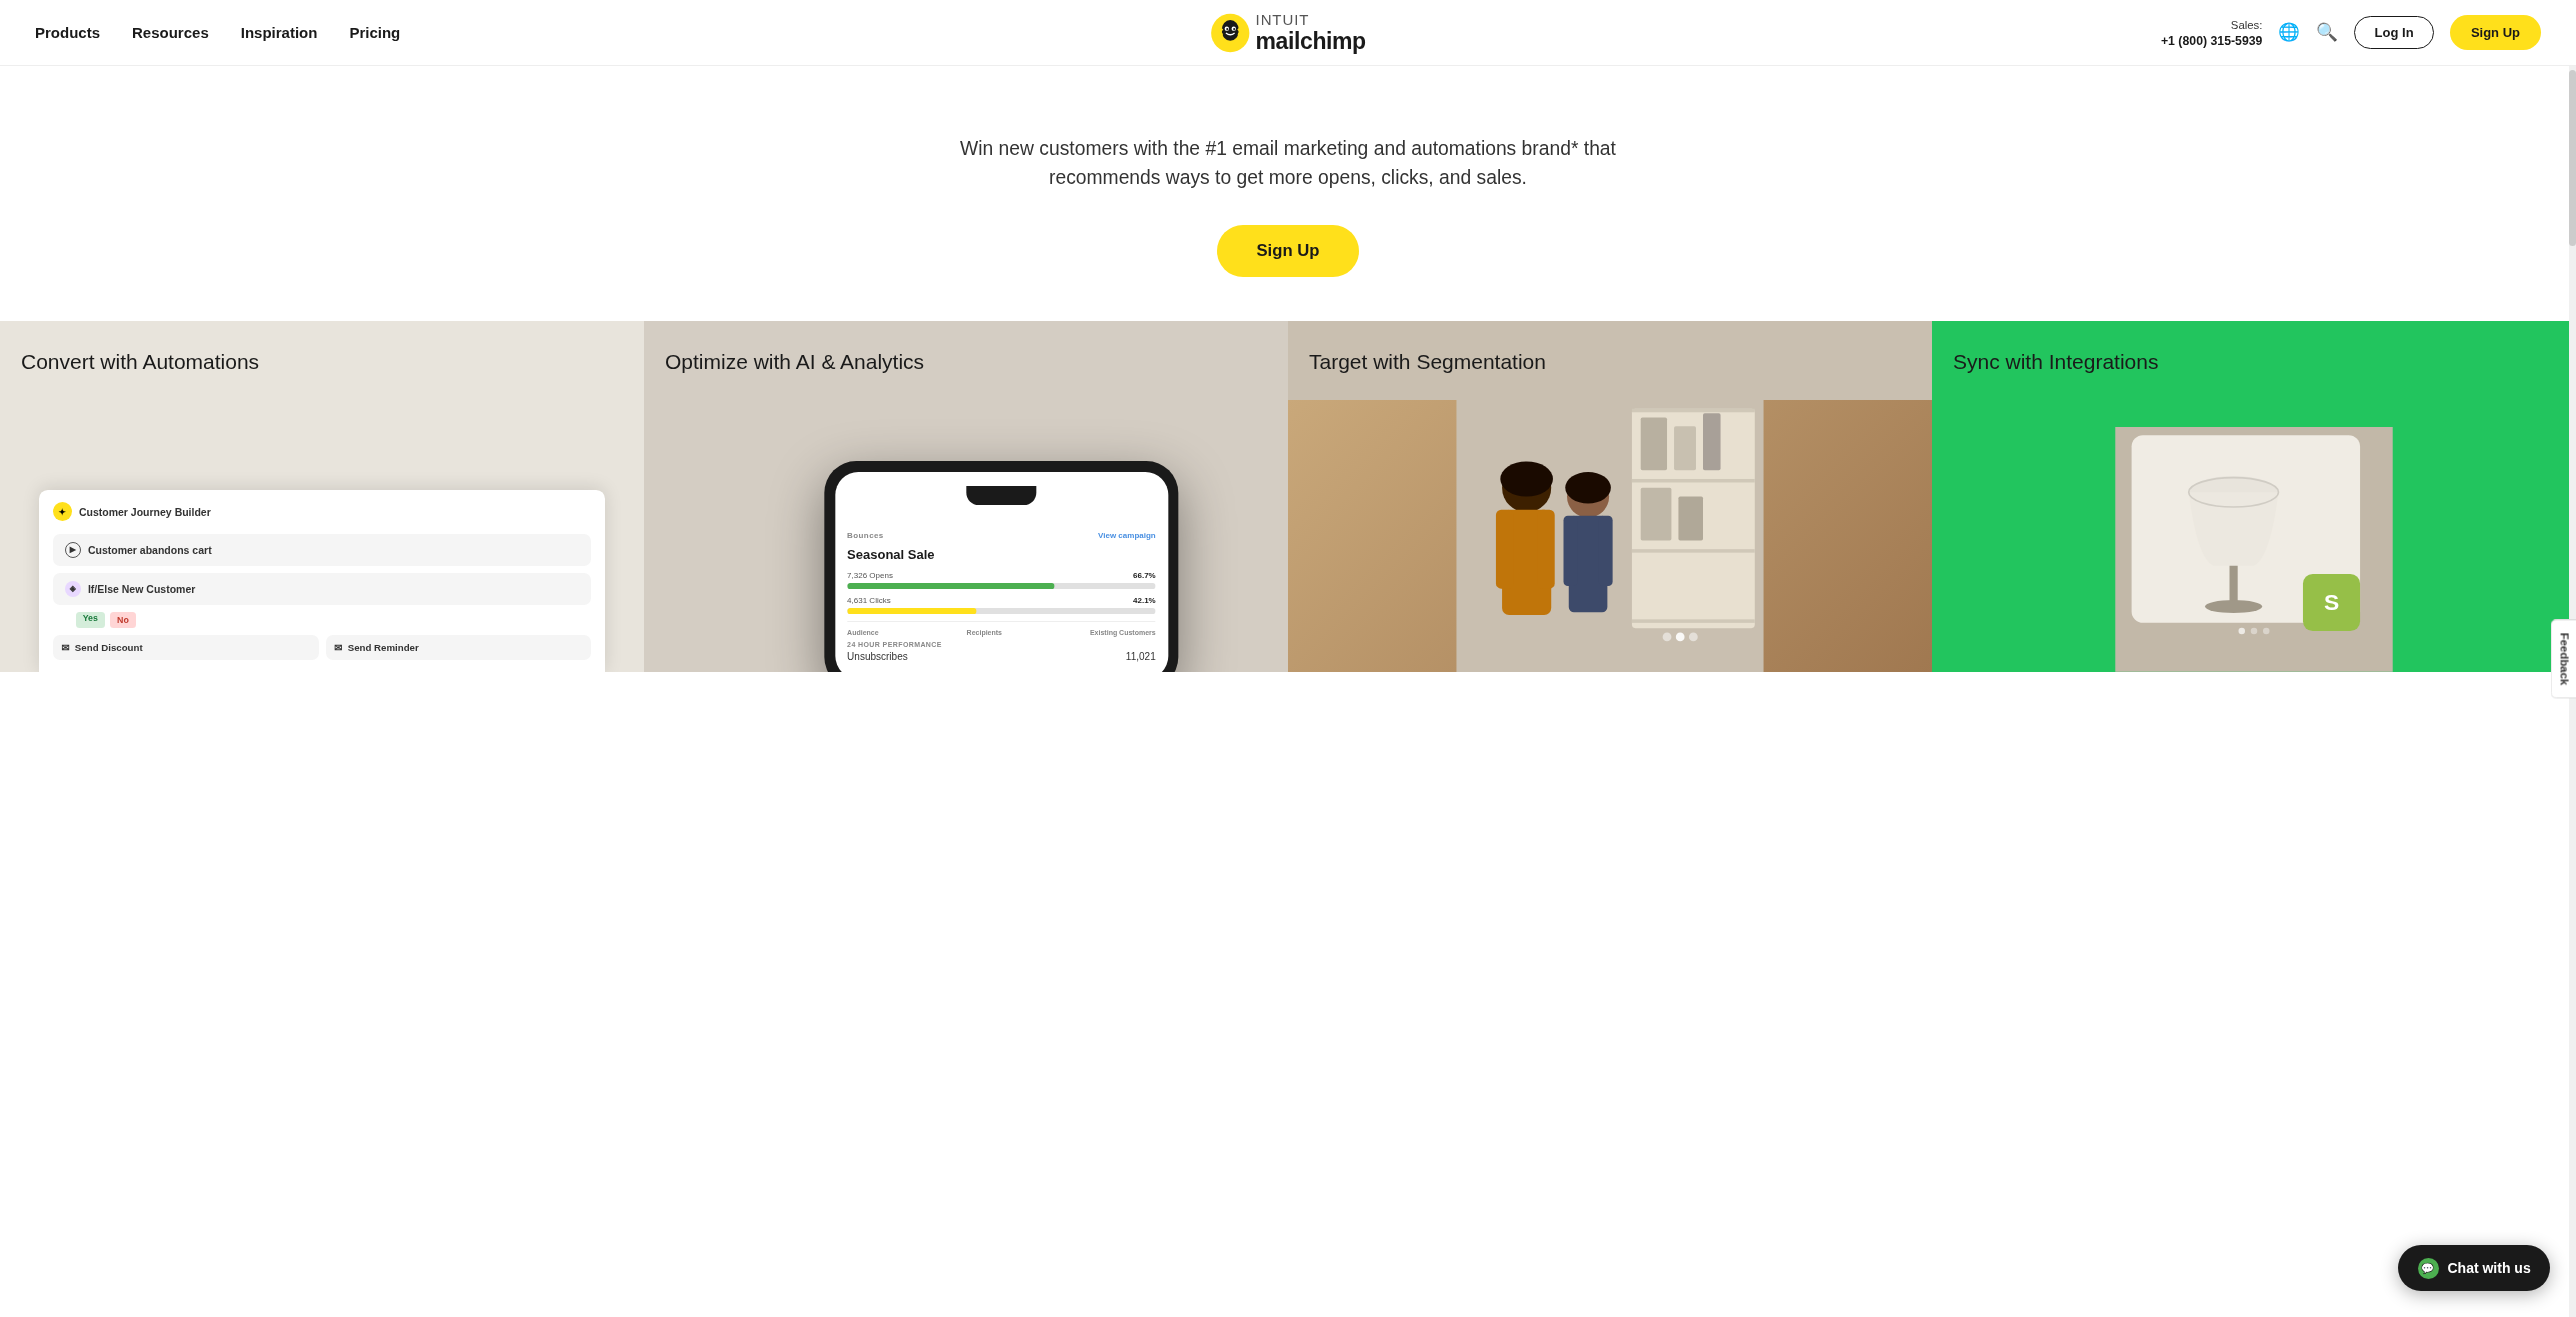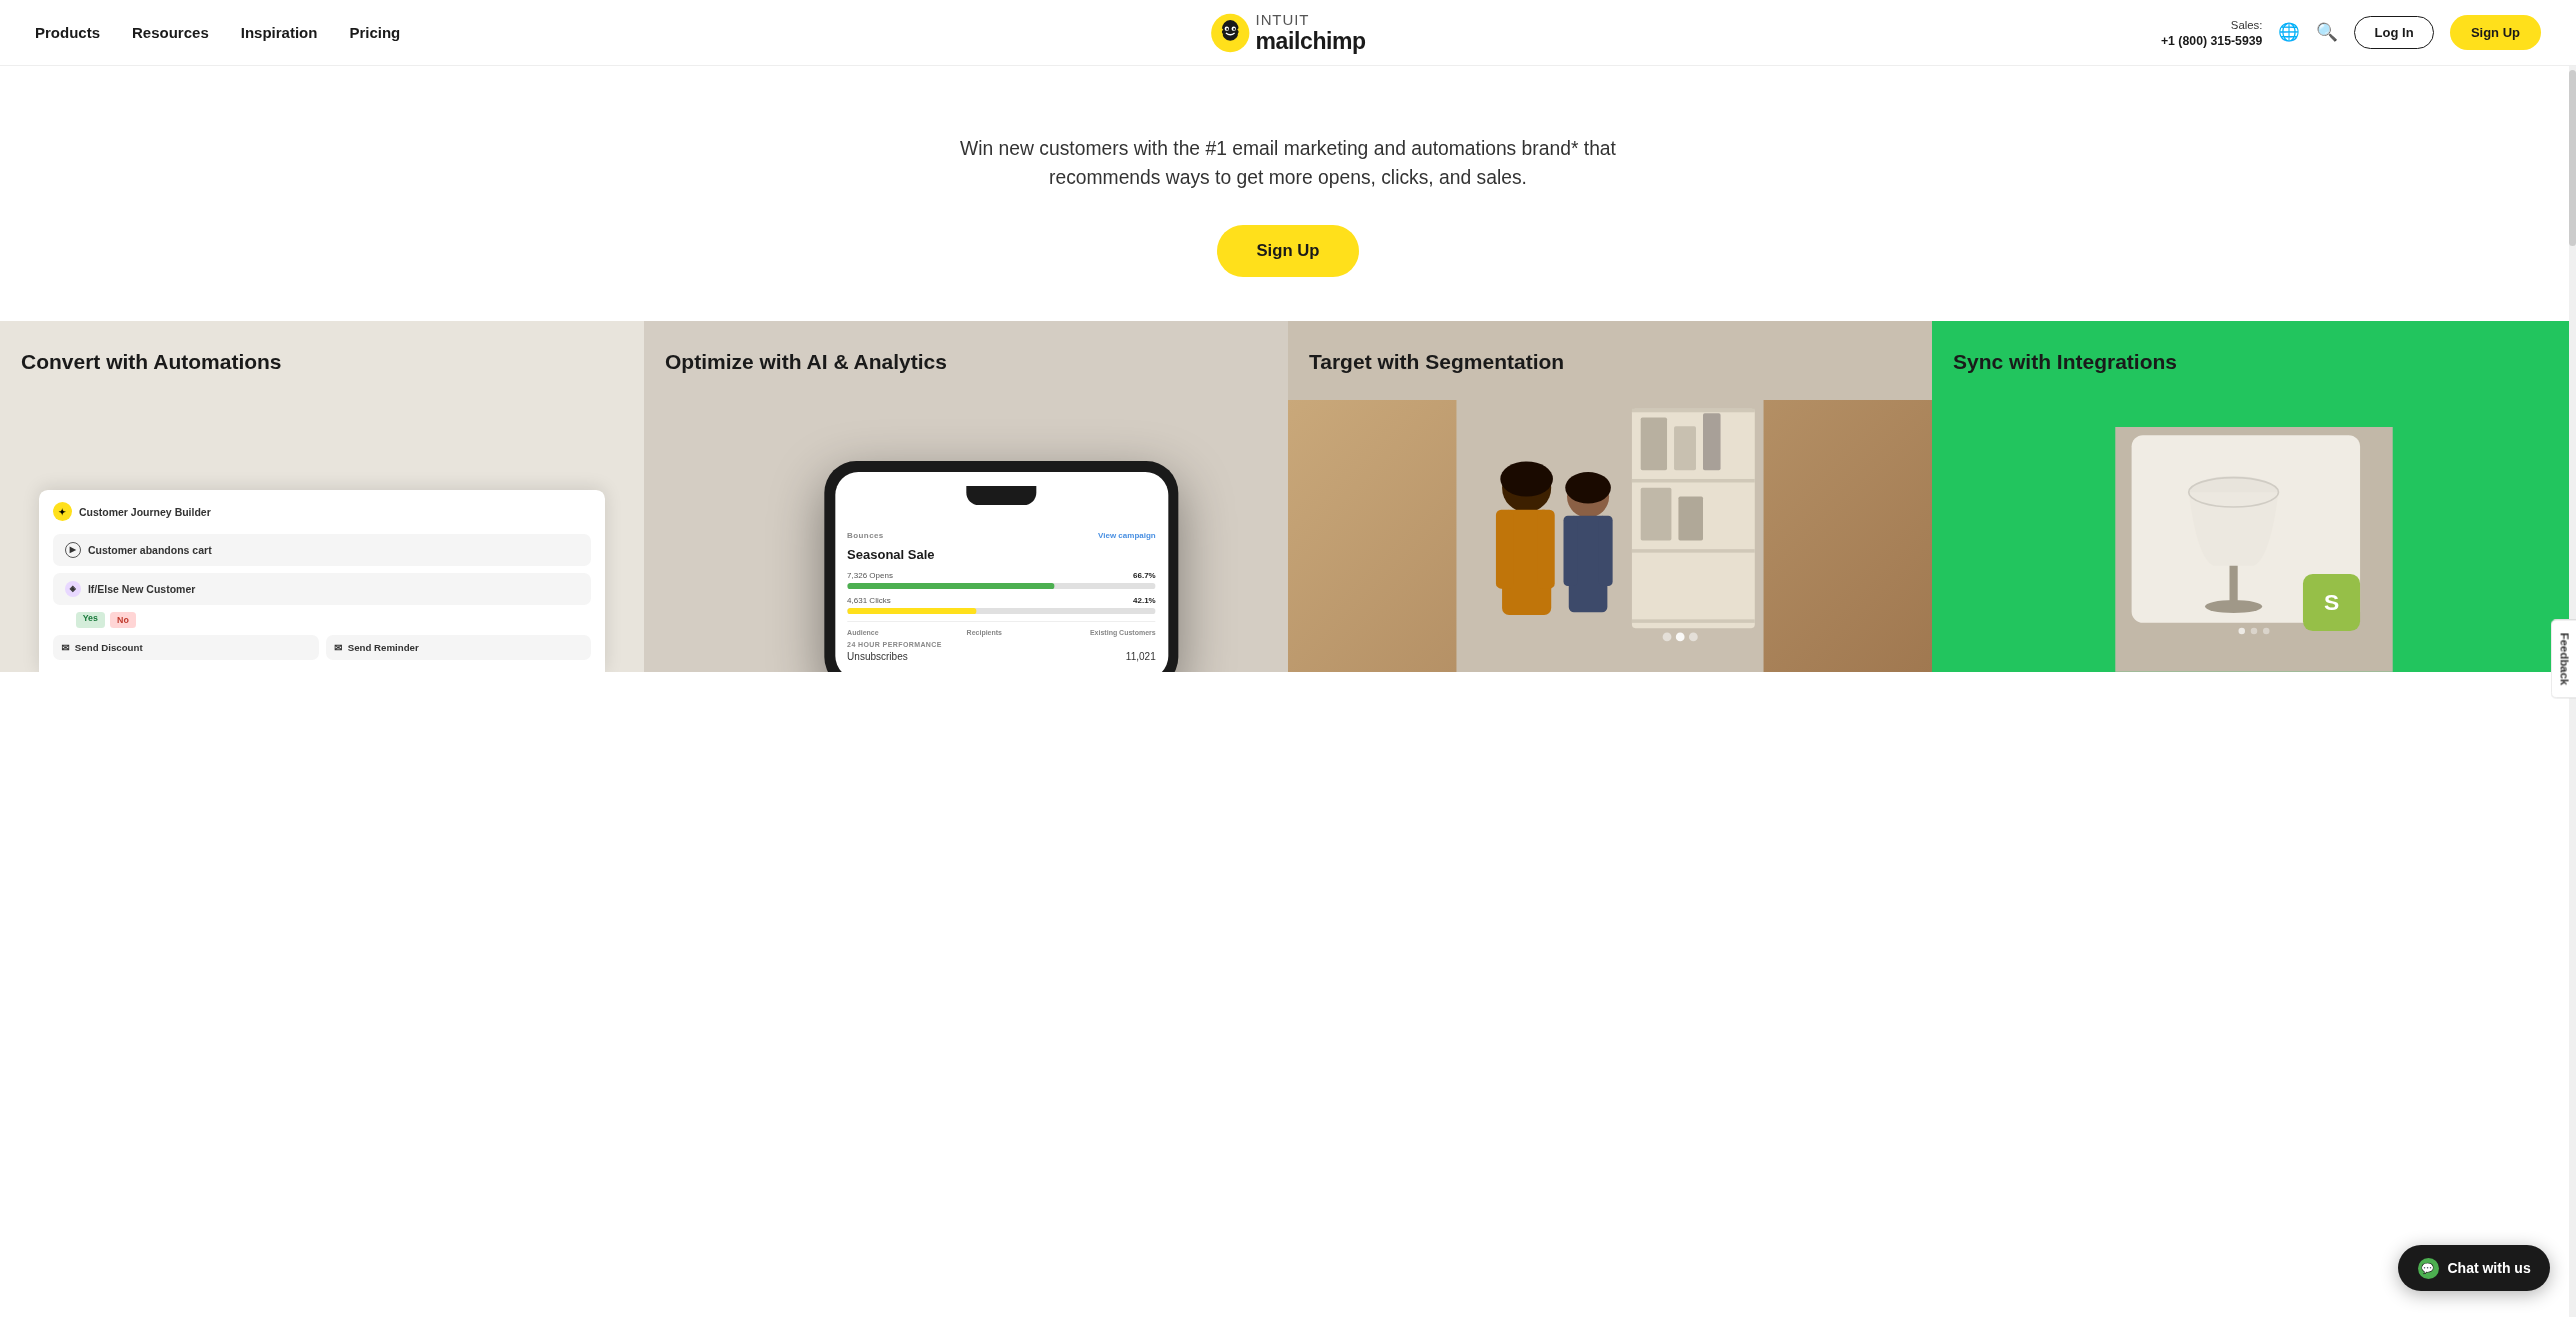--- a/index.html
+++ b/index.html
@@ -148,21 +148,21 @@
     .panel-1 { background: #e8e4dc; }
     .panel-2 { background: #d4cdc3; }
     .panel-3 { background: #c9bfb0; }
     .panel-4 { background: #22c55e; padding-left: 40px; }
 
     .panel-title {
       position: absolute;
       top: 28px;
       left: 21px;
       font-size: 21px;
-      font-weight: 700;
+      font-weight: 400;
       color: #1a1a1a;
       line-height: 1.25;
       z-index: 2;
       max-width: 85%;
     }
 
     
     .panel-1-mockup {
       position: absolute;
       bottom: 0;

